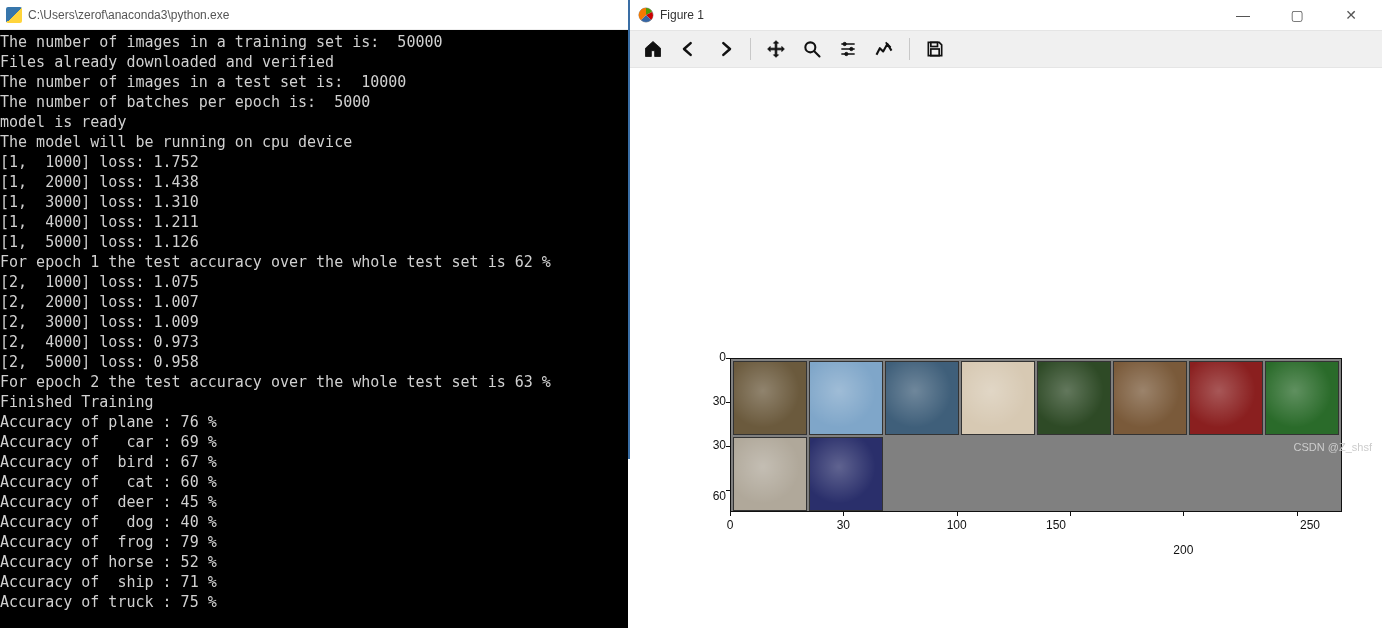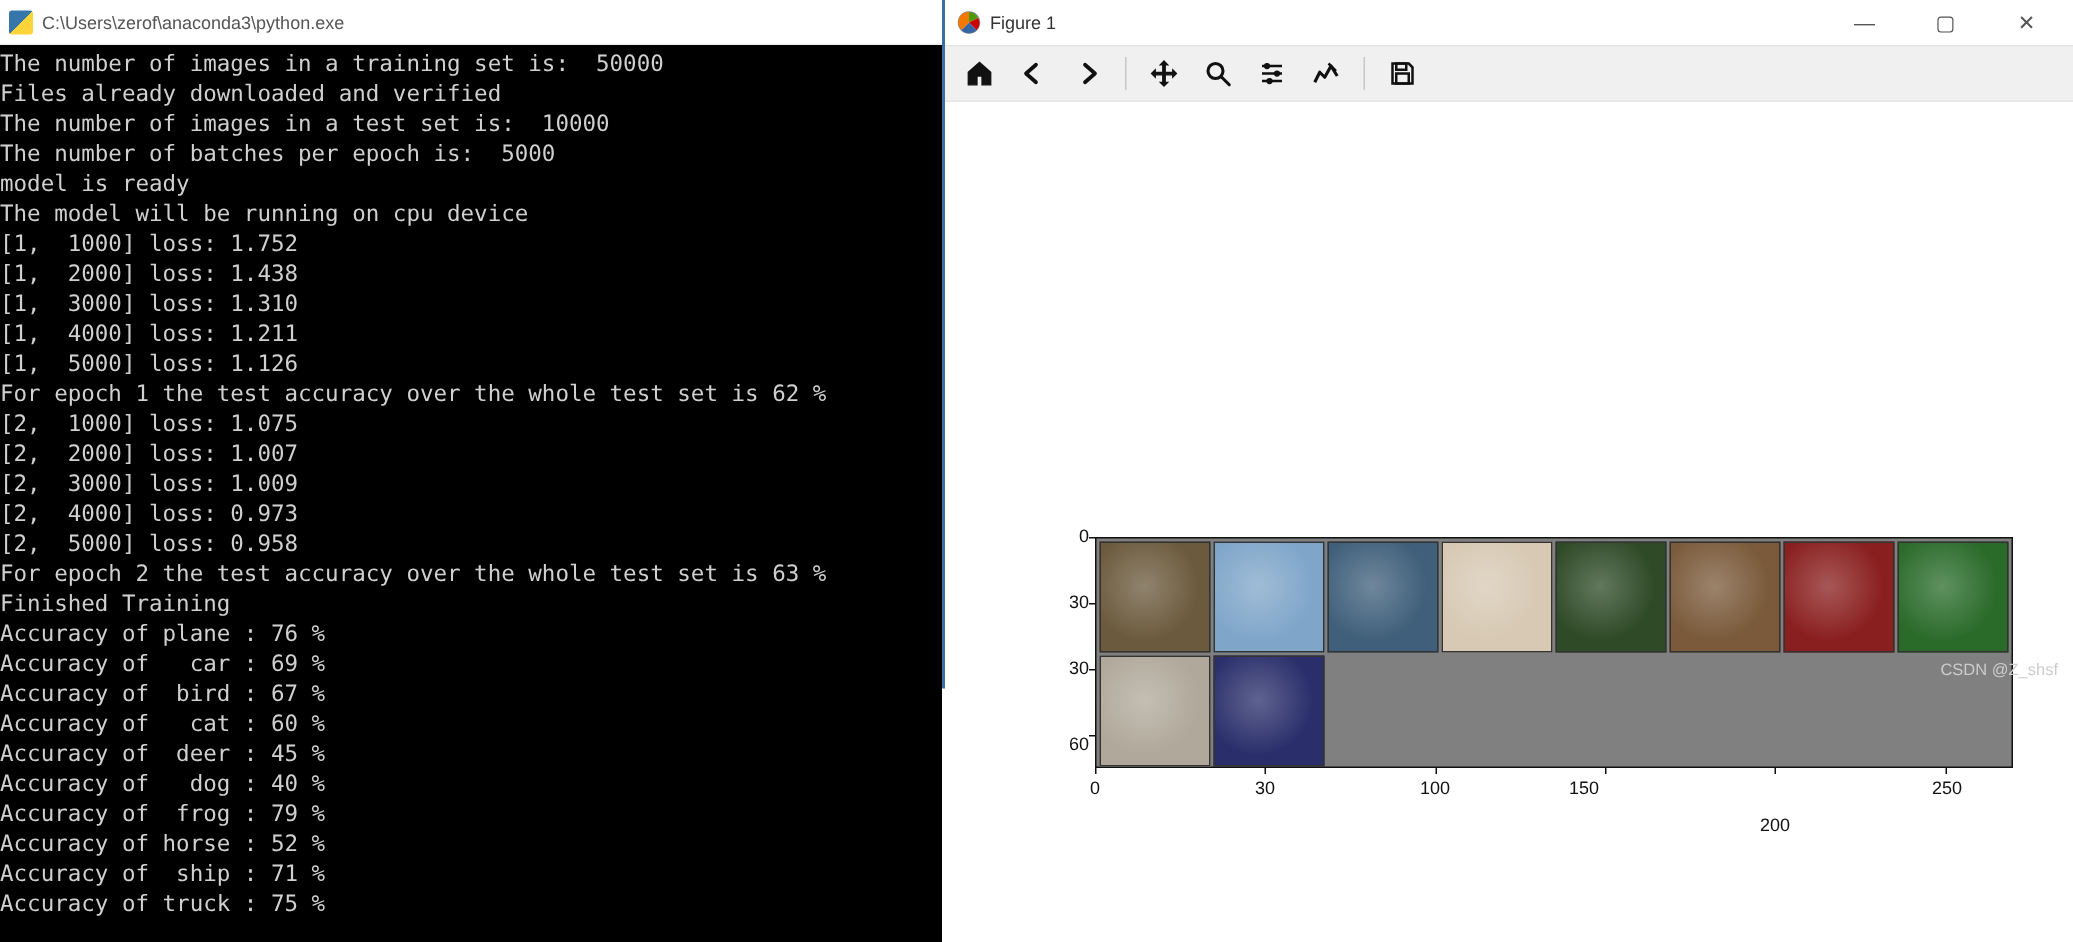--- a/index.html
+++ b/index.html
@@ -165,18 +165,18 @@
         <div class="xtick" style="left: 0px;">0</div>
         <div class="tickmark-x" style="left: 0px;"></div>
         <div class="xtick" style="left: 113.333px;">30</div>
         <div class="tickmark-x" style="left: 113.333px;"></div>
         <div class="xtick" style="left: 226.667px;">100</div>
         <div class="tickmark-x" style="left: 226.667px;"></div>
         <div class="xtick" style="left: 326px;">150</div>
         <div class="tickmark-x" style="left: 340px;"></div>
         <div class="xtick" style="left: 453.333px; margin-top: 25px;">200</div>
         <div class="tickmark-x" style="left: 453.333px;"></div>
-        <div class="xtick" style="left: 568px;">250</div>
+        <div class="xtick" style="left: 580px;">250</div>
         <div class="tickmark-x" style="left: 566.667px;"></div>
       </div>
     <div class="watermark">CSDN @Z_shsf</div>
   </div>
 </div>
 
 </body></html>

